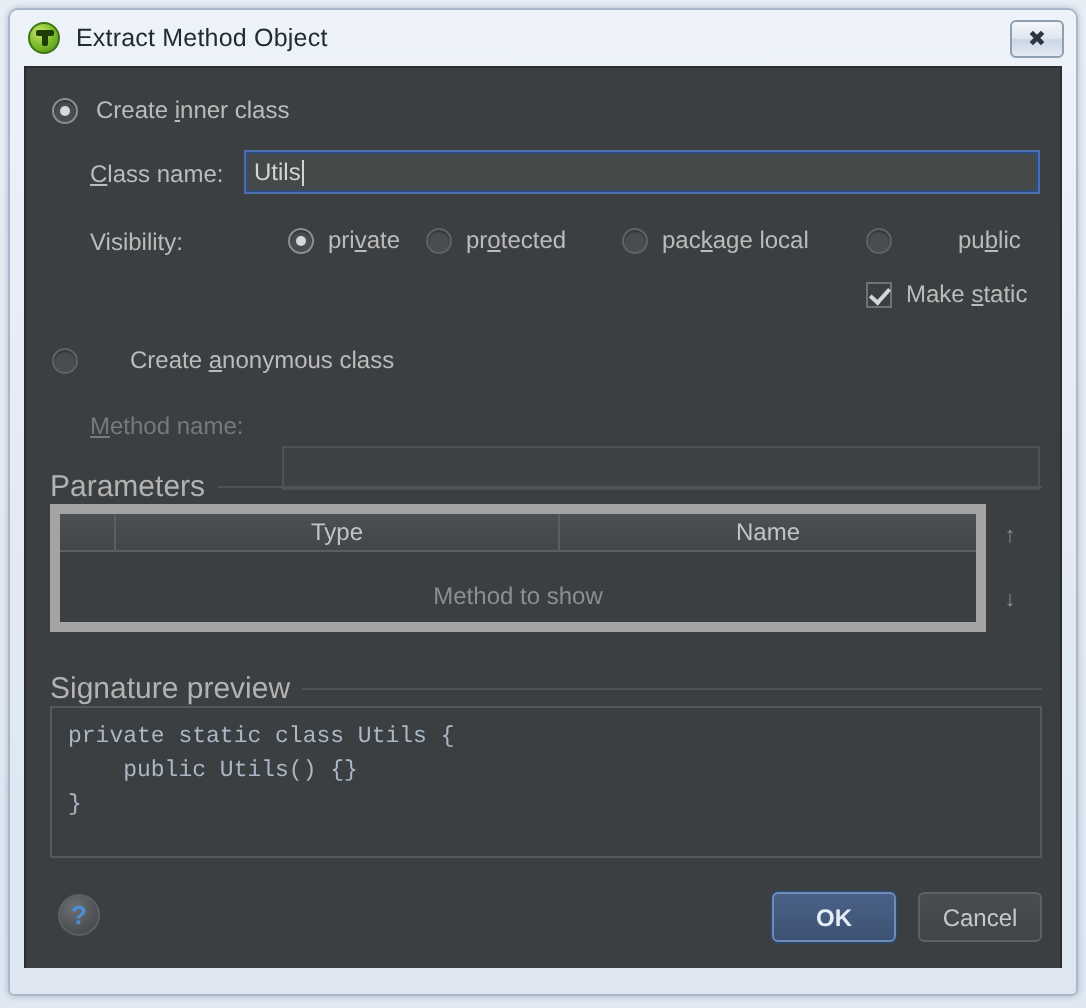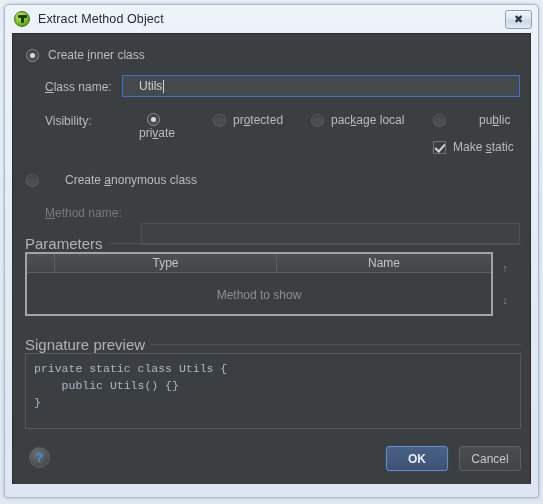--- a/index.html
+++ b/index.html
@@ -150,21 +150,21 @@
   .u { text-decoration: underline; }
 
   
   .tfield {
     background: #45494a;
     border: 1px solid #5e6264;
     box-sizing: border-box;
     height: 22px;
     display: flex;
     align-items: center;
-    padding: 0 16px;
+    padding: 0 4px;
     color: #d4d4d4;
     font-size: 12px;
     position: relative;
   }
   .tfield.focused {
     border: 1px solid #4b6eaf;
     background: #45494a;
     box-shadow: 0 0 0 1px #2f4d7a inset;
   }
   .caret {
@@ -186,21 +186,21 @@
   .group-sep .line {
     height: 1px;
     background: #4f5355;
     flex: 1 1 auto;
   }
 
   
   .table-wrap {
     position: absolute;
     background: #3c3f41;
-    border: 2px solid #a3a3a3;
+    border: 5px solid #a3a3a3;
     box-sizing: border-box;
     overflow: hidden;
   }
   .thead {
     display: flex;
     height: 18px;
     background: linear-gradient(180deg,#4c5052 0%, #434648 100%);
     border-bottom: 1px solid #5b5f61;
   }
   .th {
@@ -326,21 +326,21 @@
     </div>
     <div class="tfield focused" style="left:109px; top:41px; width:398px;">
       <span>Utils</span>
         <span class="caret"></span>
     </div>
 
     <div class="row" style="left:32px; top:80px;">
       <div class="lbl">Visibility:</div>
     </div>
 
-    <div class="row" style="left:119px; top:79px;flex-direction:column;">
+    <div class="row" style="left:131px; top:79px;">
       <div class="radio checked"></div>
       <div class="lbl" style="margin-left:7px;"><span>pri</span><span class="u">v</span><span>ate</span></div>
     </div>
 
     <div class="row" style="left:200px; top:79px;">
       <div class="radio"></div>
       <div class="lbl" style="margin-left:7px;"><span>pr</span><span class="u">o</span><span>tected</span></div>
     </div>
 
     <div class="row" style="left:298px; top:79px;">

